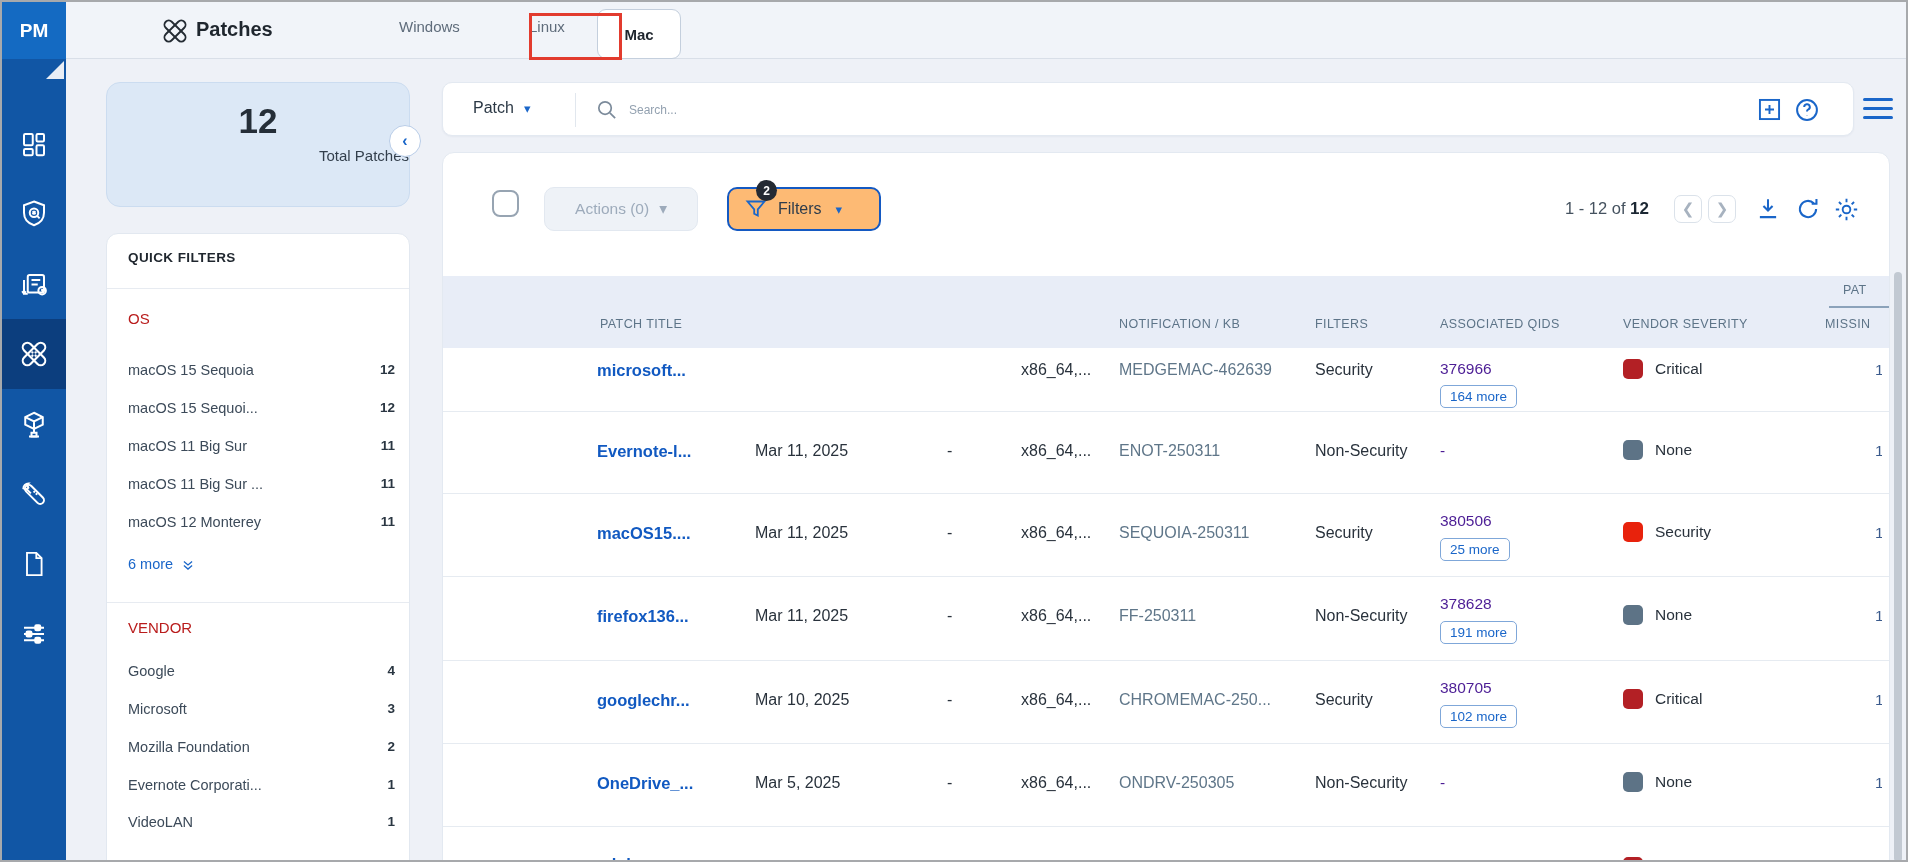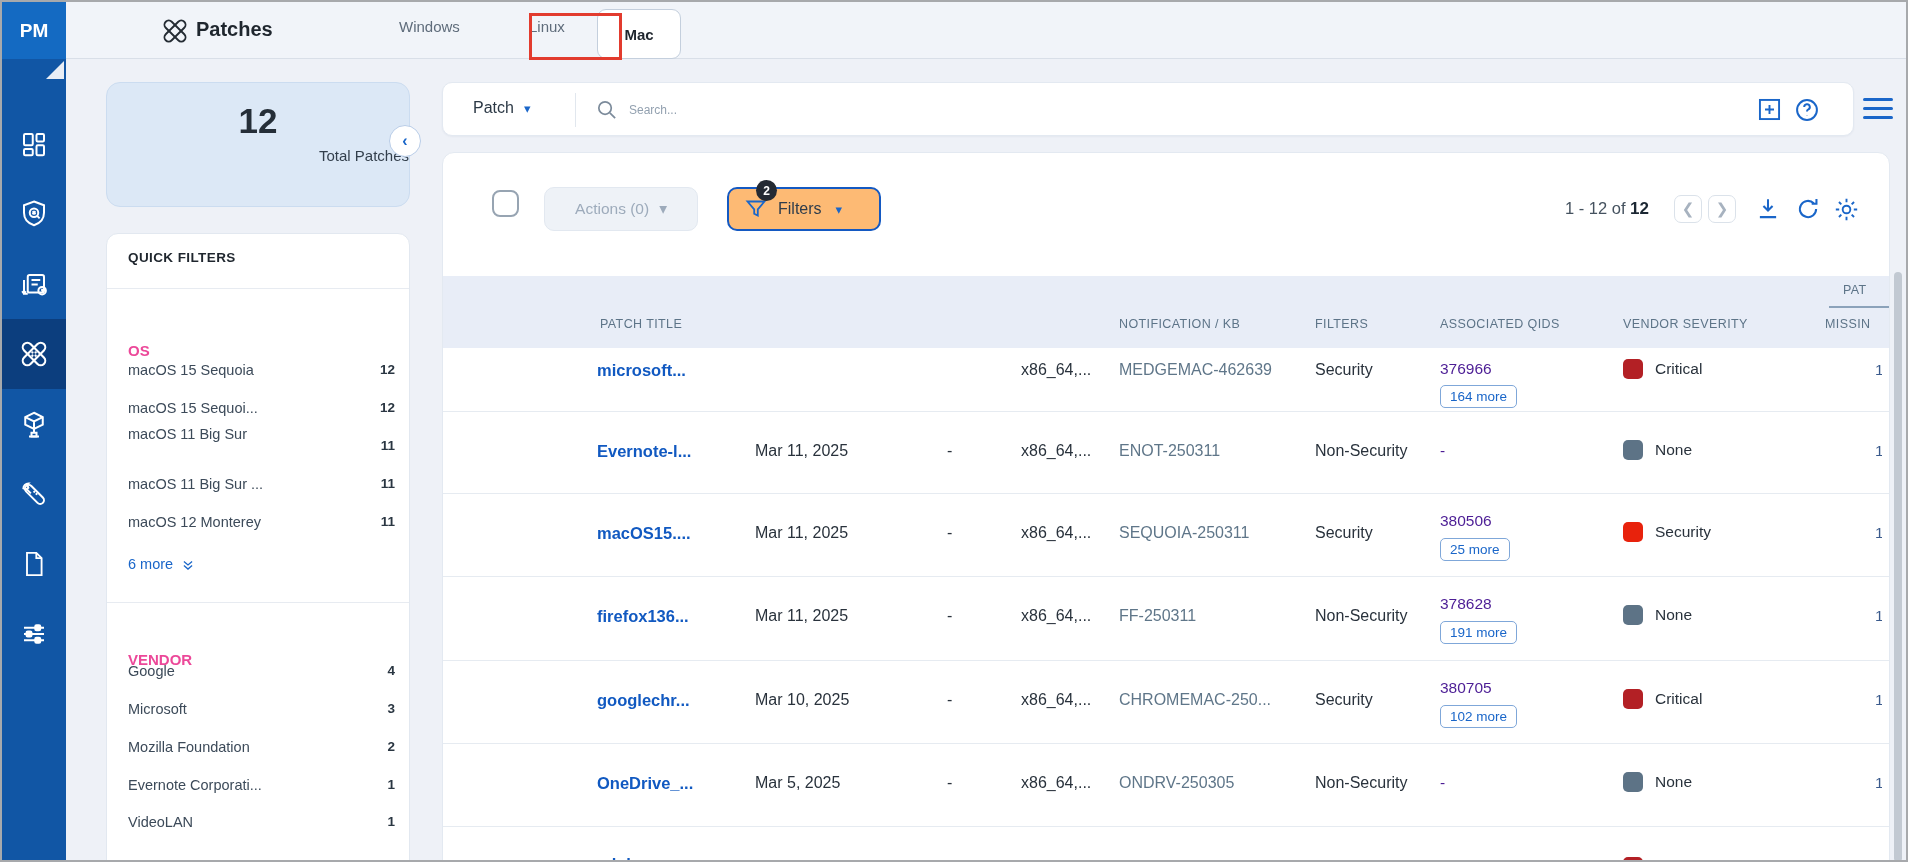--- a/index.html
+++ b/index.html
@@ -38,21 +38,21 @@
   .summary-label { margin-top:6px; font-size:15px; color:#333f4c;text-align:right; }
   .collapse-btn { position:absolute; left:387px; top:123px; width:32px; height:32px; border-radius:50%;
     background:#fff; border:1px solid #b9cde8; color:#1a66c9; font-size:16px; font-weight:bold;
     display:flex; align-items:center; justify-content:center; z-index:5; cursor:pointer; }
 
   .qf-card { position:absolute; left:104px; top:231px; width:304px; height:631px; background:#fff;
     border:1px solid #e2e8f0; border-radius:12px 12px 0 0; }
   .qf-title { position:absolute; left:21px; top:16px; font-size:13.5px; font-weight:bold;
     letter-spacing:.4px; color:#1f262e; }
   .qf-div { position:absolute; left:0; width:100%; height:1px; background:#e7ebf1; }
-  .qf-sec { position:absolute; left:21px; font-size:15px; font-weight:bold; color:#ec4899;margin-top:32px; }
+  .qf-sec { position:absolute; left:21px; font-size:15px; font-weight:normal; color:#b91c1c; }
   .qf-item-label { position:absolute; left:21px; font-size:14.5px; color:#3c4a59; cursor:pointer; }
   .qf-item-count { position:absolute; right:14px; font-size:13.5px; font-weight:bold; color:#2a3642; }
   .qf-more { position:absolute; left:21px; font-size:14.5px; color:#1a66c9; cursor:pointer; }
   .qf-more svg { vertical-align:-3px; margin-left:8px; }
 
   
   .searchbar { position:absolute; left:440px; top:80px; width:1412px; height:54px; background:#fff;
     border:1px solid #e3e9f1; border-radius:10px; box-shadow:0 1px 2px rgba(40,60,90,.05); }
   .scope { position:absolute; left:30px; top:16px; font-size:16px; color:#2b3845; cursor:pointer; }
   .scope .chev { color:#1a66c9; margin-left:10px; font-size:13px; }
@@ -220,21 +220,21 @@
 
   <aside class="qf-card">
     <div class="qf-title">QUICK FILTERS</div>
     <div class="qf-div" style="top:54px"></div>
     <div class="qf-sec" style="top:76px">OS</div>
 
     <span class="qf-item-label" style="top:128px">macOS 15 Sequoia</span>
     <span class="qf-item-count" style="top:128px">12</span>
     <span class="qf-item-label" style="top:166px">macOS 15 Sequoi...</span>
     <span class="qf-item-count" style="top:166px">12</span>
-    <span class="qf-item-label" style="top:192px">macOS 11 Big Sur</span>
+    <span class="qf-item-label" style="top:204px">macOS 11 Big Sur</span>
     <span class="qf-item-count" style="top:204px">11</span>
     <span class="qf-item-label" style="top:242px">macOS 11 Big Sur ...</span>
     <span class="qf-item-count" style="top:242px">11</span>
     <span class="qf-item-label" style="top:280px">macOS 12 Monterey</span>
     <span class="qf-item-count" style="top:280px">11</span>
 
     <span class="qf-more" style="top:322px"><span>6 more</span><svg width="14" height="14" viewBox="0 0 24 24" fill="none" stroke="#1a66c9" stroke-width="2.2">
           <path d="M5 6l7 6 7-6M5 13l7 6 7-6"></path>
         </svg></span>
 

